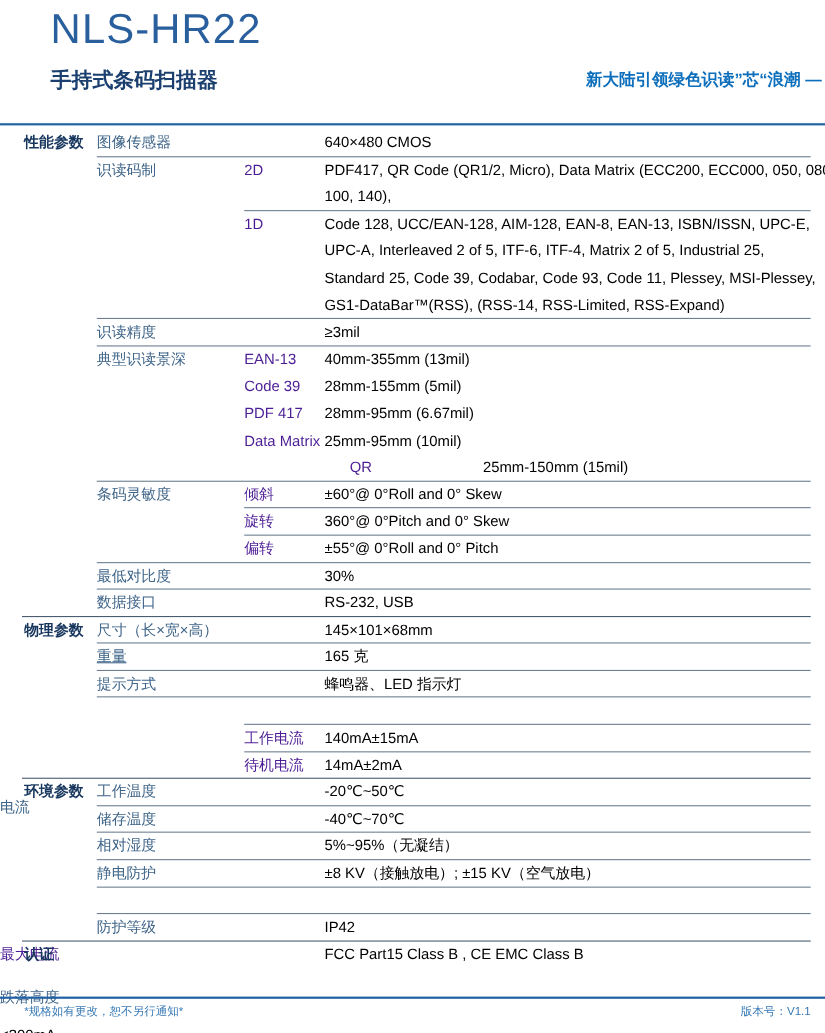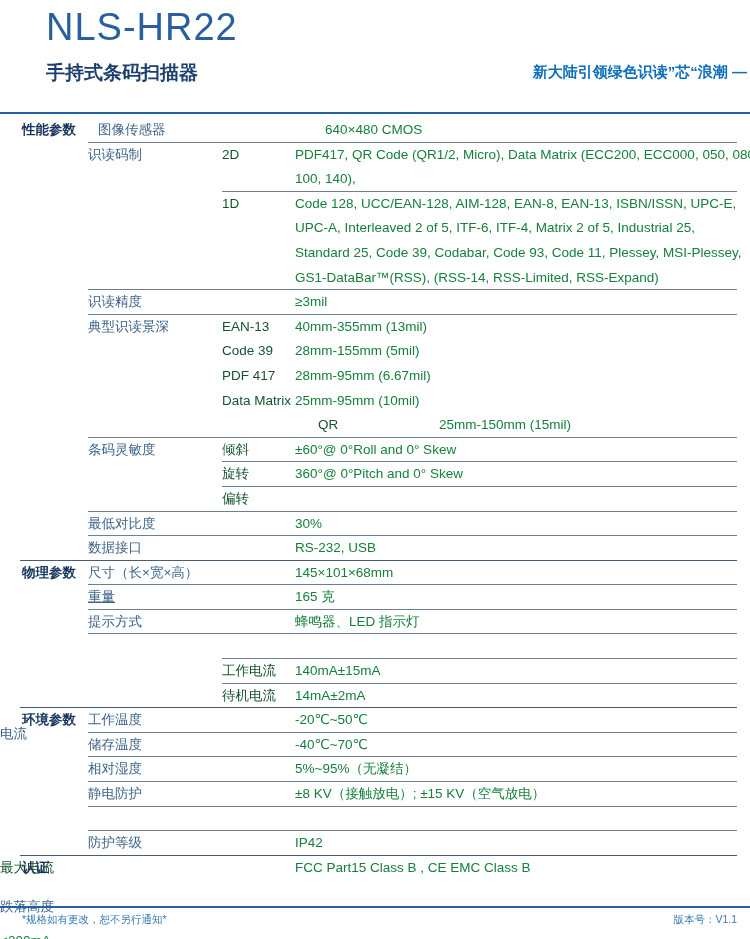--- a/index.html
+++ b/index.html
@@ -52,26 +52,26 @@
     line-height: 24.6px; white-space: nowrap;
   }
   .c-attr {
     width: 134px; flex: 0 0 134px;
     font-size: 13.5px; color: #3E6488;
     line-height: 24.6px; white-space: nowrap;
   }
   .c-attr.u { text-decoration: underline; }
   .c-sub {
     width: 73px; flex: 0 0 73px;
-    font-size: 13.5px; color: #14532d;
+    font-size: 13.5px; color: #4c1d95;
     line-height: 24.6px; white-space: nowrap;
   }
   .c-value { flex: 1 1 auto; padding-right: 13px; }
   .c-value div {
-    font-size: 13.5px; color: #15803d; line-height: 24.6px; white-space: nowrap;
+    font-size: 13.5px; color: #000000; line-height: 24.6px; white-space: nowrap;
   }
   
   .footer-rule {
     position: absolute; left: 0; top: 906px;
     width: 750px; height: 2px; background: #2060A5;
   }
   .footer-note {
     position: absolute; left: 22px; top: 913px;
     font-size: 10.5px; color: #3779B5;
   }
@@ -84,21 +84,21 @@
 <body>
 
 <div class="page">
 
   <div class="title">NLS-HR22</div>
   <div class="subtitle">手持式条码扫描器</div>
   <div class="slogan">新大陆引领绿色识读”芯“浪潮 —</div>
   <div class="header-rule"></div>
 
   <div class="spec-table" id="spec-table">
-      <div class="row sep-attr" style="height: 24.6px; gap: 10px;">
+      <div class="row sep-attr" style="height: 24.6px;">
         <div class="c-section">性能参数</div>
         <div class="c-attr">图像传感器</div>
         <div class="c-sub"></div>
         <div class="c-value">
           <div>640×480 CMOS</div>
         </div>
       </div>
       <div class="row sep-sub" style="height: 49.2px;">
         <div class="c-section"></div>
         <div class="c-attr">识读码制</div>
@@ -180,20 +180,23 @@
         <div class="c-attr"></div>
         <div class="c-sub">旋转</div>
         <div class="c-value">
           <div>360°@ 0°Pitch and 0° Skew</div>
         </div>
       </div>
       <div class="row sep-attr" style="height: 24.6px;">
         <div class="c-section"></div>
         <div class="c-attr"></div>
         <div class="c-sub">偏转</div>
+        <div class="c-value">
+          <div>±55°@ 0°Roll and 0° Pitch</div>
+        </div>
       </div>
       <div class="row sep-attr" style="height: 24.6px;">
         <div class="c-section"></div>
         <div class="c-attr">最低对比度</div>
         <div class="c-sub"></div>
         <div class="c-value">
           <div>30%</div>
         </div>
       </div>
       <div class="row sep-section" style="height: 24.6px;">

